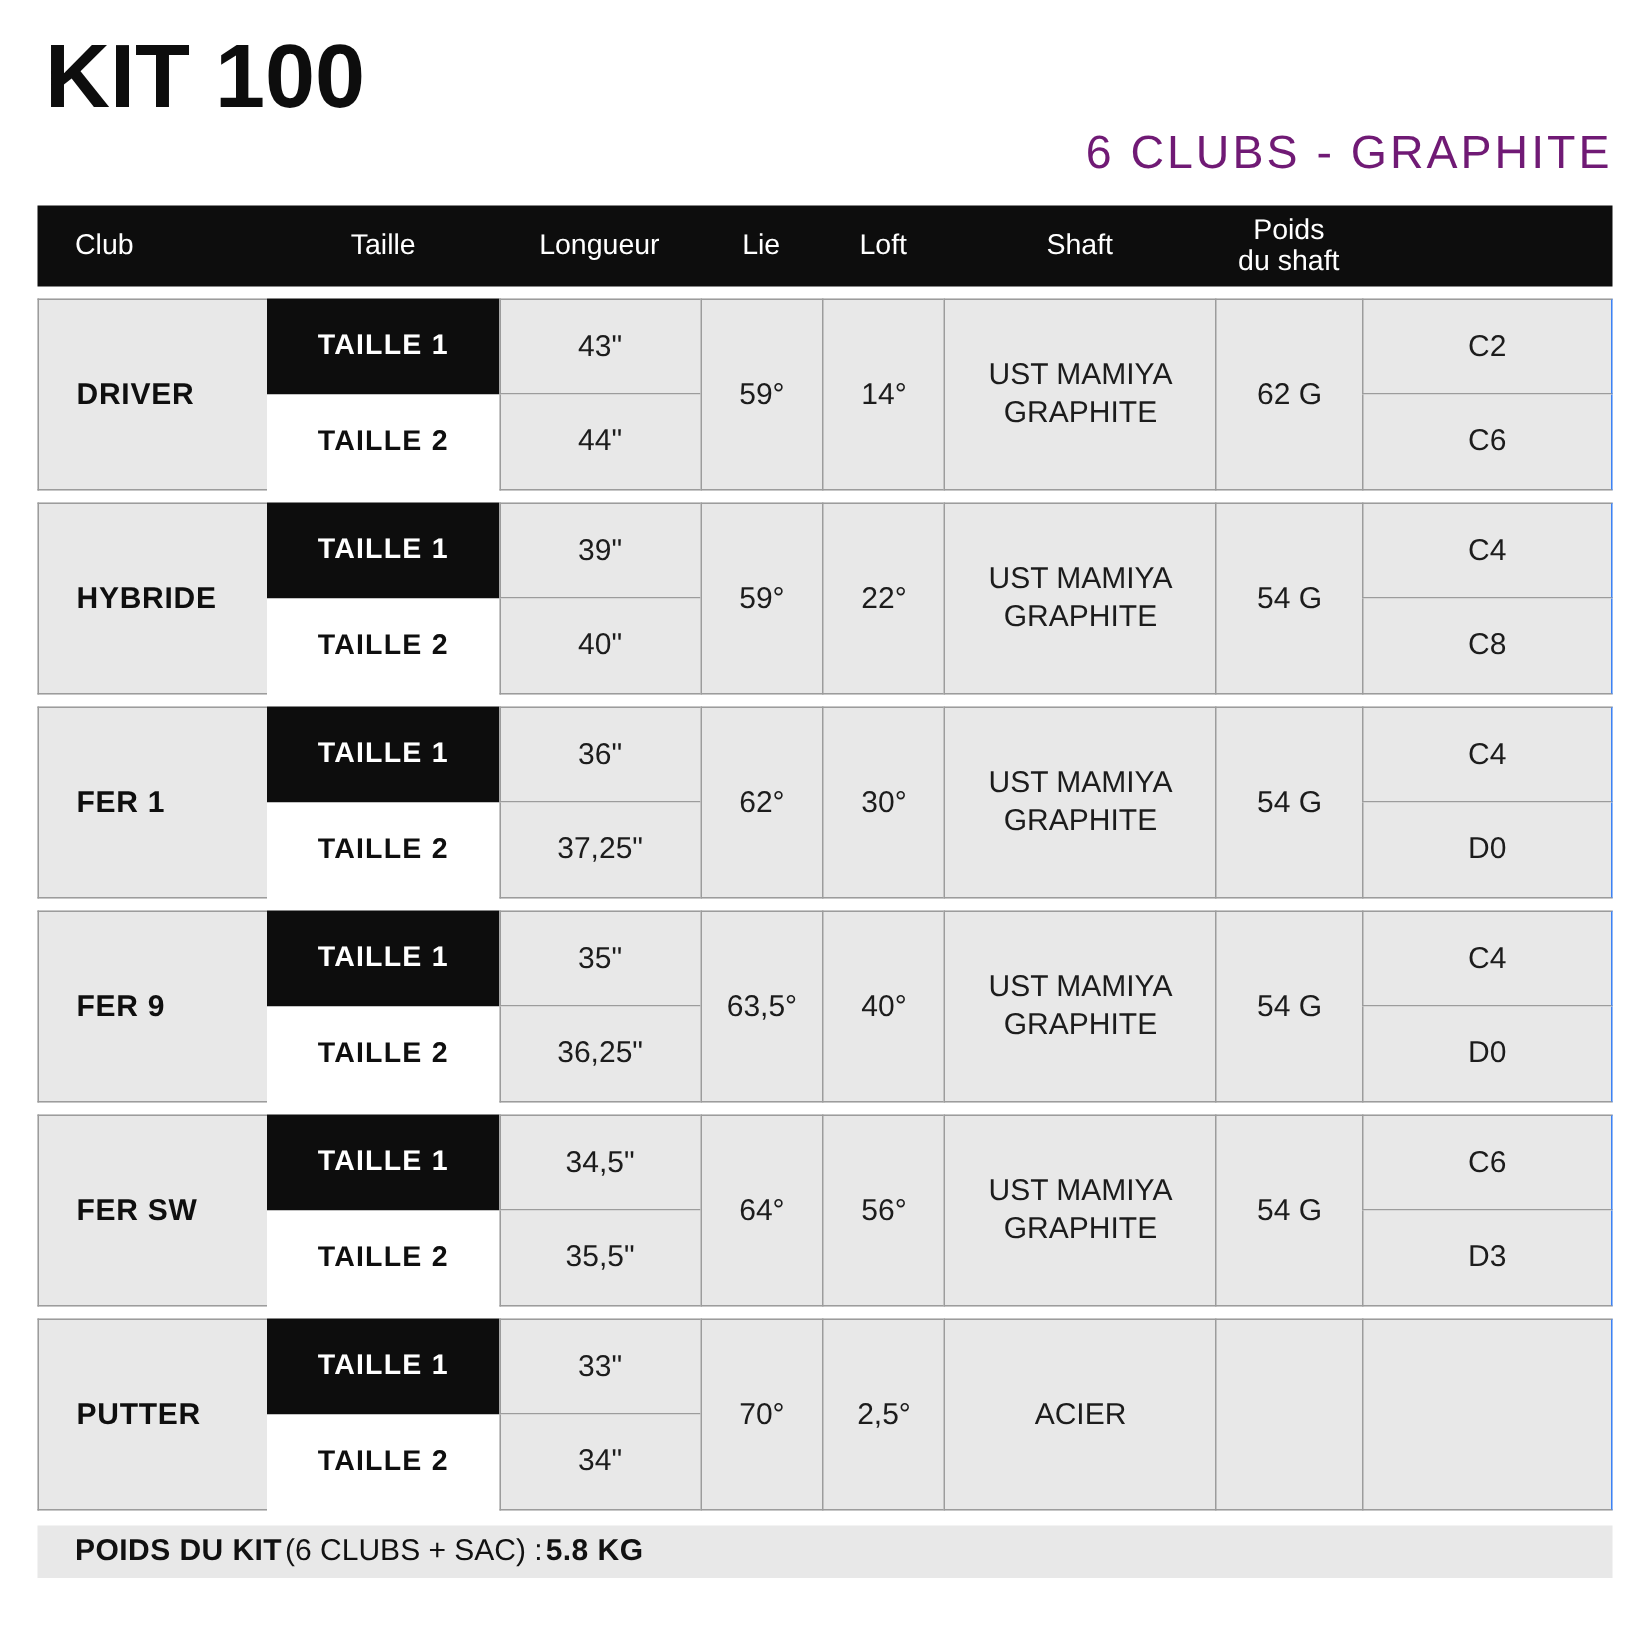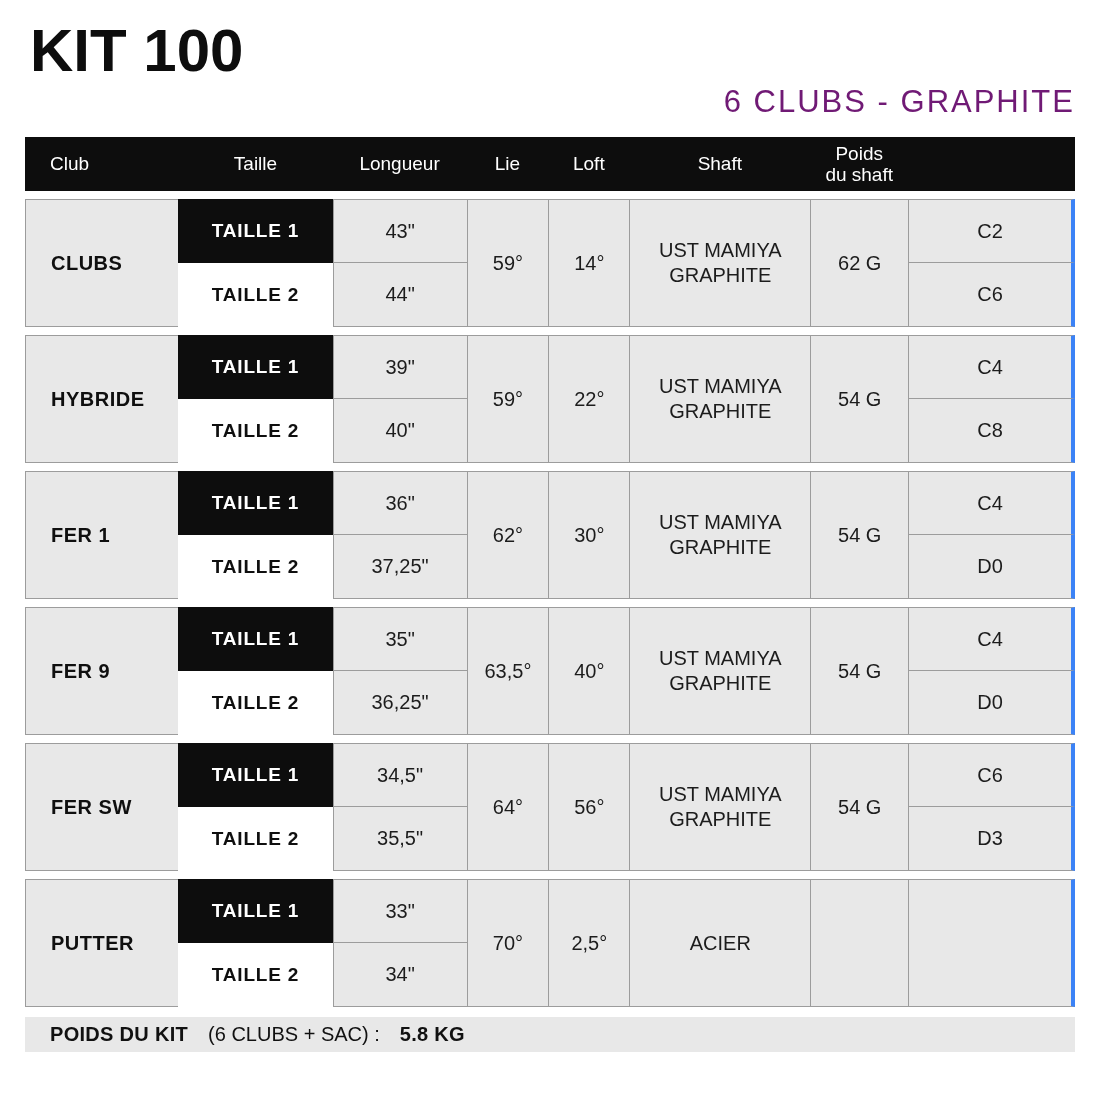--- a/index.html
+++ b/index.html
@@ -42,21 +42,21 @@
   .h-poids { flex-direction:column; line-height:1.12; }
 
   
   .block { grid-auto-rows:64px; margin-bottom:8px; }
   .cell {
     display:flex; align-items:center; justify-content:center;
     background:#e8e8e8; font-size:20px; color:#1c1c1c;
     box-sizing:border-box; text-align:center;
   }
   .b-l { border-left:1px solid #9c9c9c; }
-  .b-r { border-right:4px solid #3b82f6; }
+  .b-r { border-right:1px solid #3b82f6; }
   .b-t { border-top:1px solid #9c9c9c; }
   .b-b { border-bottom:1px solid #9c9c9c; }
 
   .c-club  { grid-column:1; grid-row:1/3; justify-content:flex-start; padding-left:25px;
              font-weight:700; letter-spacing:0.5px; color:#0f0f0f; }
   .c-t1    { grid-column:2; grid-row:1; background:#0d0d0d; color:#fff;
              font-weight:700; letter-spacing:0.8px; font-size:19px; }
   .c-t2    { grid-column:2; grid-row:2; background:#fff; color:#0f0f0f;
              font-weight:700; letter-spacing:0.8px; font-size:19px; }
   .c-lon1  { grid-column:3; grid-row:1; }
@@ -67,21 +67,21 @@
   .c-shaft span:empty { display:none; }
   .c-poids { grid-column:7; grid-row:1/3; }
   .c-sw1   { grid-column:8; grid-row:1; }
   .c-sw2   { grid-column:8; grid-row:2; }
   .c-swfull{ grid-column:8; grid-row:1/3; }
 
   
   .footer {
     margin-top:10px; background:#e8e8e8; height:35px;
     display:flex; align-items:center; padding-left:25px;
-    font-size:20px; color:#111; gap:20px;
+    font-size:20px; color:#111; gap:2px;
   }
   .footer .bold { font-weight:700; letter-spacing:0.3px; }
 </style>
 </head>
 <body>
 
 <div class="wrap">
 
   <h1 class="title">KIT 100</h1>
   <div class="subtitle">6 CLUBS - GRAPHITE</div>
@@ -93,21 +93,21 @@
     <div>Lie</div>
     <div>Loft</div>
     <div>Shaft</div>
     <div class="h-poids">
       <span>Poids</span>
       <span>du shaft</span>
     </div>
   </div>
 
   <section class="grid block">
-    <div class="cell c-club b-l b-t b-b">CLUBS</div>
+    <div class="cell c-club b-l b-t b-b">DRIVER</div>
     <div class="cell c-t1">TAILLE 1</div>
     <div class="cell c-t2">TAILLE 2</div>
     <div class="cell c-lon1 b-l b-t b-b">43"</div>
     <div class="cell c-lon2 b-l b-b">44"</div>
     <div class="cell c-lie b-l b-t b-b">59°</div>
     <div class="cell c-loft b-l b-t b-b">14°</div>
     <div class="cell c-shaft b-l b-t b-b">
       <span>UST MAMIYA</span>
       <span>GRAPHITE</span>
     </div>

